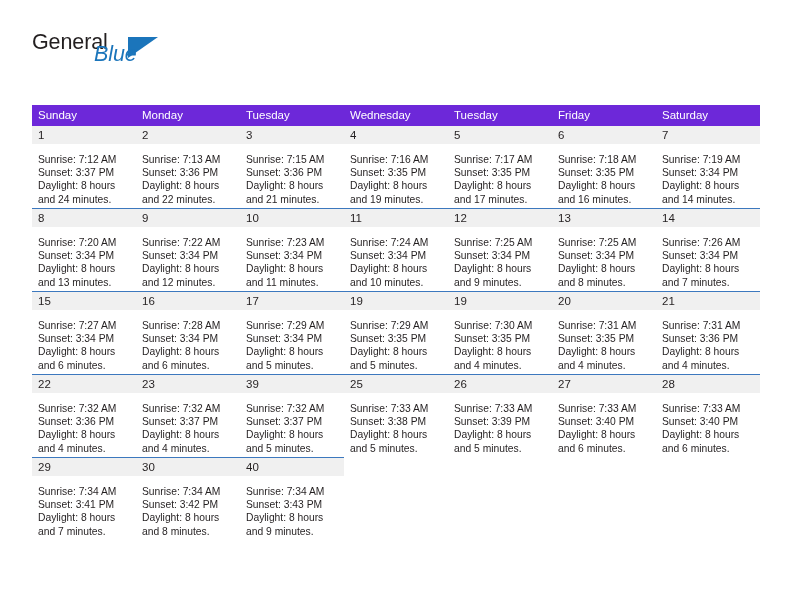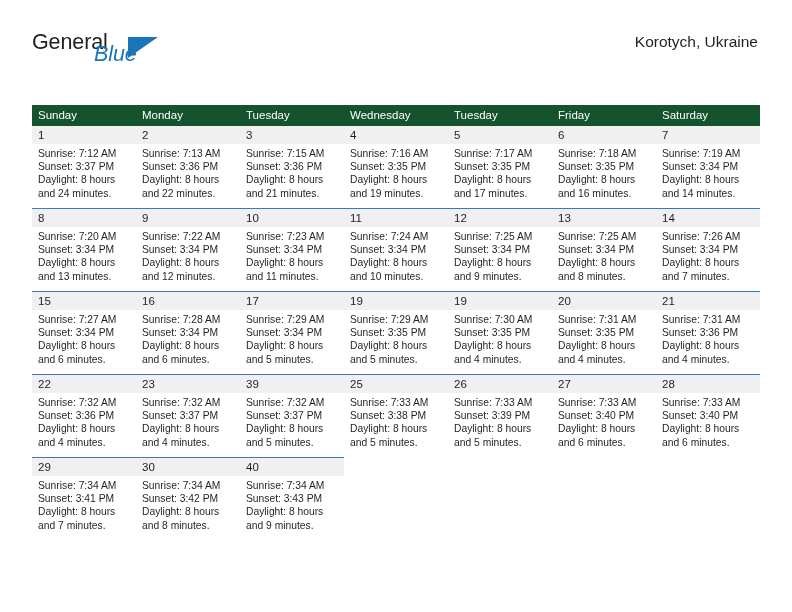--- a/index.html
+++ b/index.html
@@ -93,21 +93,21 @@
   .calendar {
     position: absolute;
     top: 105px;
     left: 32px;
     width: 728px;
     border-collapse: collapse;
     table-layout: fixed;
   }
 
   .calendar th {
-    background: #14532d;
+    background: #6d28d9;
     color: #ffffff;
     font-size: 11.5px;
     font-weight: normal;
     text-align: left;
     padding: 4px 0 5px 6px;
     height: 12px;
     vertical-align: middle;
     border: none;
   }
 
@@ -135,21 +135,21 @@
   .daynum {
     background: #f0f0f0;
     font-size: 11.5px;
     line-height: 16px;
     color: #231f20;
     padding: 1px 0 1px 6px;
     height: 16px;
     box-sizing: content-box;
   }
   .lines {
-    padding: 3px 5px 0 6px;
+    padding: 9px 5px 0 6px;
     font-size: 10.3px;
     line-height: 13.2px;
     color: #231f20;
   }
   .lines div {
     white-space: nowrap;
   }
 </style>
 </head>
 <body>
@@ -158,21 +158,20 @@
 
   <div class="header">
 
     <div class="brand">
       <span class="brand-general">General</span>
       <span class="brand-triangle"></span>
       <span class="brand-blue">Blue</span>
     </div>
 
     <div class="titles">
-      <div class="title-sub">Korotych, Ukraine</div>
     </div>
 
   </div>
 
   <table class="calendar">
     <thead>
       <tr>
         <th>Sunday</th>
         <th>Monday</th>
         <th>Tuesday</th>

